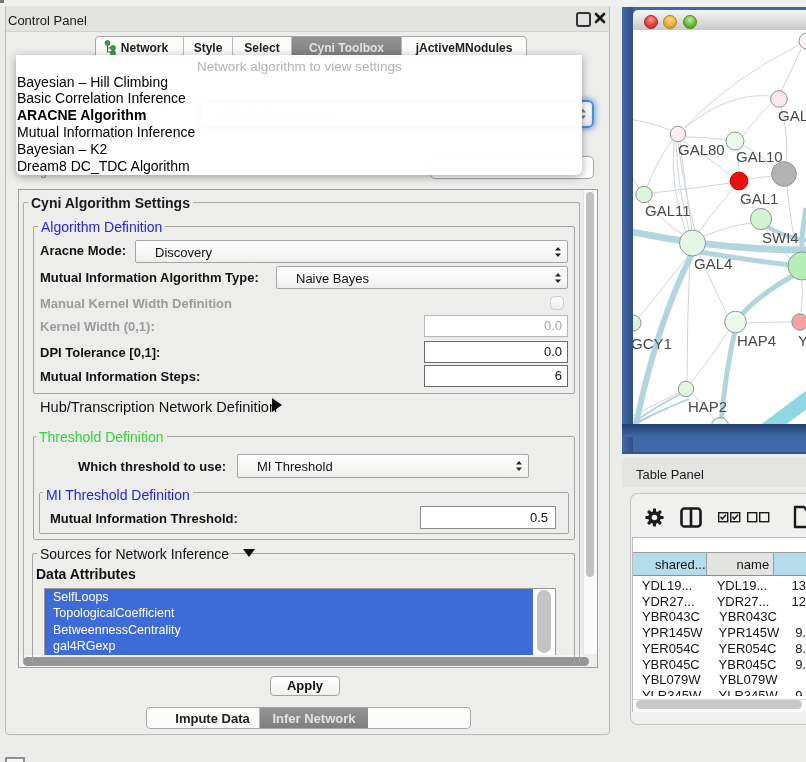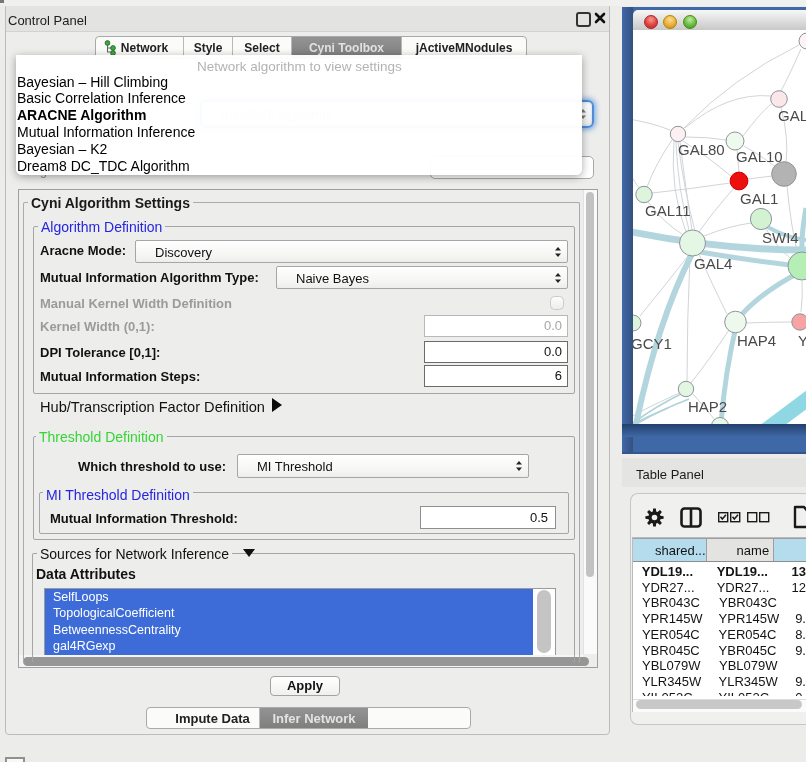--- a/index.html
+++ b/index.html
@@ -100,21 +100,21 @@
 
 <div class="abs lbl dis" style="left:40px;top:319px;">Kernel Width (0,1):</div>
 <div class="tf" style="left:424px;top:315px;width:144px;height:22px;border:1px solid #b9b9b9;box-sizing:border-box;color:#a6a6a6;line-height:20px;padding-right:5px;">0.0</div>
 
 <div class="abs lbl" style="left:40px;top:345px;">DPI Tolerance [0,1]:</div>
 <div class="tf" style="left:424px;top:341px;width:144px;height:22px;border:1.5px solid #6b6b6b;box-sizing:border-box;line-height:19px;padding-right:5px;">0.0</div>
 
 <div class="abs lbl" style="left:40px;top:369px;">Mutual Information Steps:</div>
 <div class="tf" style="left:424px;top:365px;width:144px;height:22px;border:1.5px solid #6b6b6b;box-sizing:border-box;line-height:19px;padding-right:5px;">6</div>
 
-<div class="abs" style="left:40px;top:399px;font-size:14.6px;color:#111;">Hub/Transcription Factor Definition</div>
+<div class="abs" style="left:40px;top:399px;font-size:14.6px;color:#111;">Hub/Transcription Network Definition</div>
 <div class="abs" style="left:272px;top:398px;width:0;height:0;border-left:10px solid #0a0a0a;border-top:7px solid transparent;border-bottom:7px solid transparent;"></div>
 
 <div class="grp" style="left:33px;top:436px;width:540px;height:102px;"></div>
 <div class="grpt" style="left:36px;top:429px;color:#35d535;background:#ededec;font-size:14px;">Threshold Definition</div>
 
 <div class="abs lbl" style="left:78px;top:459px;">Which threshold to use:</div>
 <div class="combo" style="left:237px;top:454px;width:290px;height:22px;">
   <div class="ct">MI Threshold</div>
   <svg class="chev" viewBox="0 0 8 12">
       <path d="M1 4.5 L4 1 L7 4.5 Z" fill="#222"></path>
@@ -279,27 +279,27 @@
 </svg>
 <svg class="abs" style="left:747px;top:512px;" width="23" height="11" viewBox="0 0 23 11">
   <rect x="0.7" y="0.7" width="9" height="9" fill="none" stroke="#1a1a1a" stroke-width="1.4"></rect>
   <rect x="12.7" y="0.7" width="9" height="9" fill="none" stroke="#1a1a1a" stroke-width="1.4"></rect>
 </svg>
 <svg class="abs" style="left:793px;top:505px;" width="18" height="24" viewBox="0 0 18 24">
   <path d="M2 2 L11 2 L16 8 L16 22 L2 22 Z" fill="none" stroke="#1a1a1a" stroke-width="2.4" stroke-linejoin="round"></path>
 </svg>
 
 <div class="abs" style="left:633px;top:538px;width:173px;height:158px;overflow:hidden;font-size:13px;color:#141414;">
-  <div style="display:flex;height:24px;border-top:1px solid #9e9e9e;border-bottom:1px solid #8d8d8d;box-sizing:border-box;">
+  <div style="display:flex;height:24px;border-top:1px solid #9e9e9e;border-bottom:1px solid #8d8d8d;box-sizing:border-box;margin-top:14px;">
     <div style="width:76px;background:#b5dcec;border-right:1px solid #9e9e9e;display:flex;align-items:center;box-sizing:border-box;padding-left:22px;">shared...</div>
     <div style="width:76px;background:#e3e3e1;border-right:1px solid #9e9e9e;display:flex;align-items:center;box-sizing:border-box;padding-left:30px;">name</div>
     <div style="width:40px;background:#b5dcec;display:flex;align-items:center;justify-content:flex-end;box-sizing:border-box;"></div>
   </div>
   <div style="line-height:15.7px;padding-top:2px;">
-    <div style="display:flex;font-weight:bold;">
+    <div style="display:flex;">
         <div style="width:9px;"></div>
         <div style="width:77px;">YDL19...</div>
         <div style="width:77px;">YDL19...</div>
         <div>13</div>
       </div>
     <div style="display:flex;">
         <div style="width:9px;"></div>
         <div style="width:77px;">YDR27...</div>
         <div style="width:77px;">YDR27...</div>
         <div>12</div>

